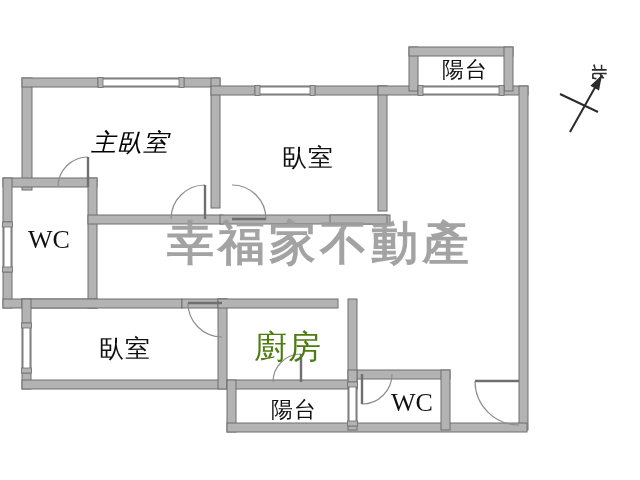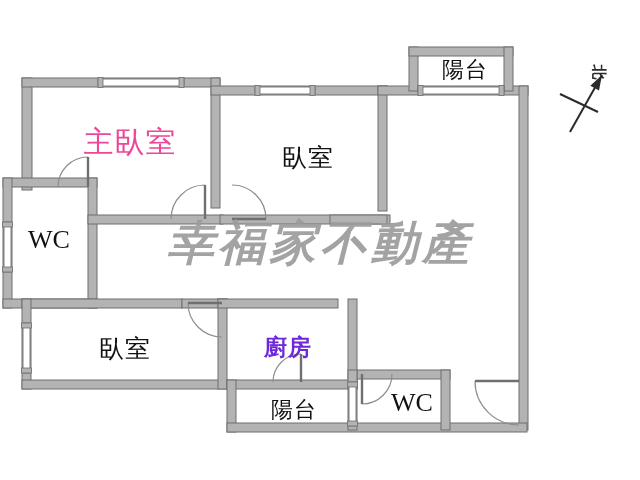--- a/index.html
+++ b/index.html
@@ -45,21 +45,20 @@
     top: 243px;
     transform: translate(-50%, -50%);
     font-family: "DejaVu Sans", "Liberation Sans", sans-serif;
     font-weight: 700;
     font-size: 47px;
     letter-spacing: 4px;
     color: #9c9c9c;
     opacity: 0.92;
     white-space: nowrap;
     pointer-events: none;
-    font-style: italic;
   }
   #compass {
     position: absolute;
     left: 558px;
     top: 50px;
     width: 70px;
     height: 100px;
   }
   #compass-label {
     position: absolute;
@@ -170,24 +169,24 @@
         <g>
           <path d="M 519 425 A 44 44 0 0 1 475 381" fill="none" stroke="#8d8d8d" stroke-width="1.2"></path>
           <line x1="519" y1="381" x2="475" y2="381" stroke="#6f6f6f" stroke-width="2.4"></line>
         </g>
       </g>
   </svg>
 
   <div id="watermark">幸福家不動產</div>
 
   <div id="labels-layer">
-      <div class="room-label cjk" style="left: 130px; top: 142px; font-size: 30px; color: #ec4899;">主臥室</div>
+      <div class="room-label cjk" style="left: 130px; top: 142px; font-size: 25px; color: #000000; font-style: italic;">主臥室</div>
       <div class="room-label cjk" style="left: 308px; top: 157px; font-size: 25px; color: rgb(17, 17, 17);">臥室</div>
       <div class="room-label cjk" style="left: 125px; top: 348px; font-size: 25px; color: rgb(17, 17, 17);">臥室</div>
-      <div class="room-label cjk" style="left: 288px; top: 347px; font-size: 23px; color: #6d28d9; font-weight: bold;">廚房</div>
+      <div class="room-label cjk" style="left: 288px; top: 347px; font-size: 33px; color: #4d7c0f;">廚房</div>
       <div class="room-label cjk" style="left: 465px; top: 70px; font-size: 22px; color: rgb(17, 17, 17);">陽台</div>
       <div class="room-label cjk" style="left: 294px; top: 410px; font-size: 22px; color: rgb(17, 17, 17);">陽台</div>
       <div class="room-label latin" style="left: 49px; top: 240px; font-size: 26px; color: rgb(17, 17, 17);">WC</div>
       <div class="room-label latin" style="left: 412px; top: 403px; font-size: 26px; color: rgb(17, 17, 17);">WC</div>
     </div>
 
   <svg id="compass" viewBox="0 0 70 100">
     <g id="compass-group">
         <line x1="12" y1="82" x2="44" y2="25" stroke="#2b2b2b" stroke-width="2"></line>
         <line x1="2" y1="44" x2="40" y2="62" stroke="#2b2b2b" stroke-width="2"></line>

